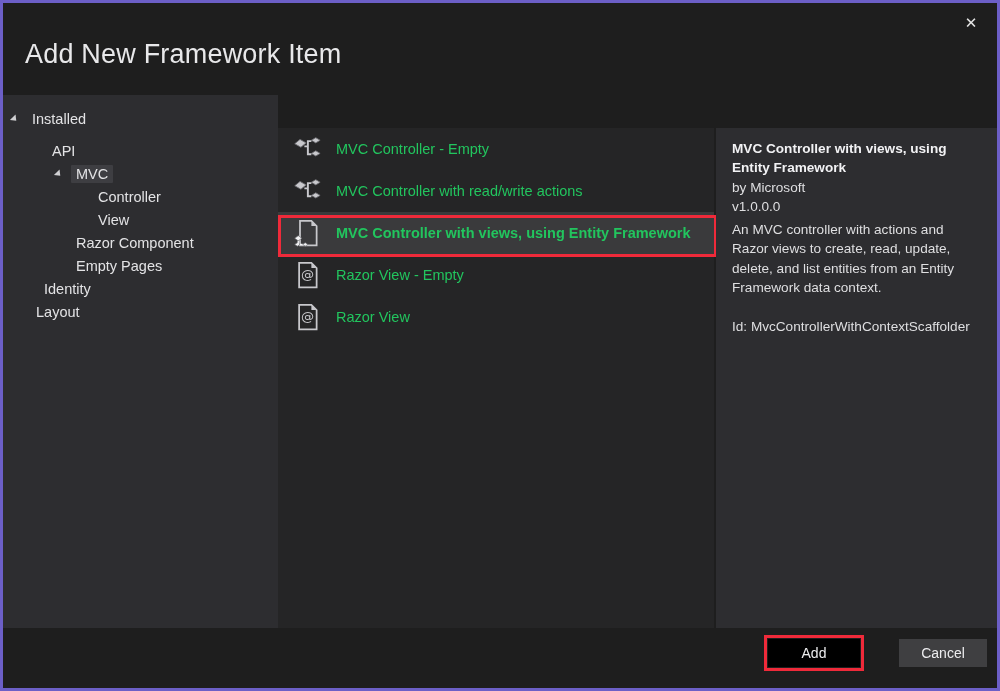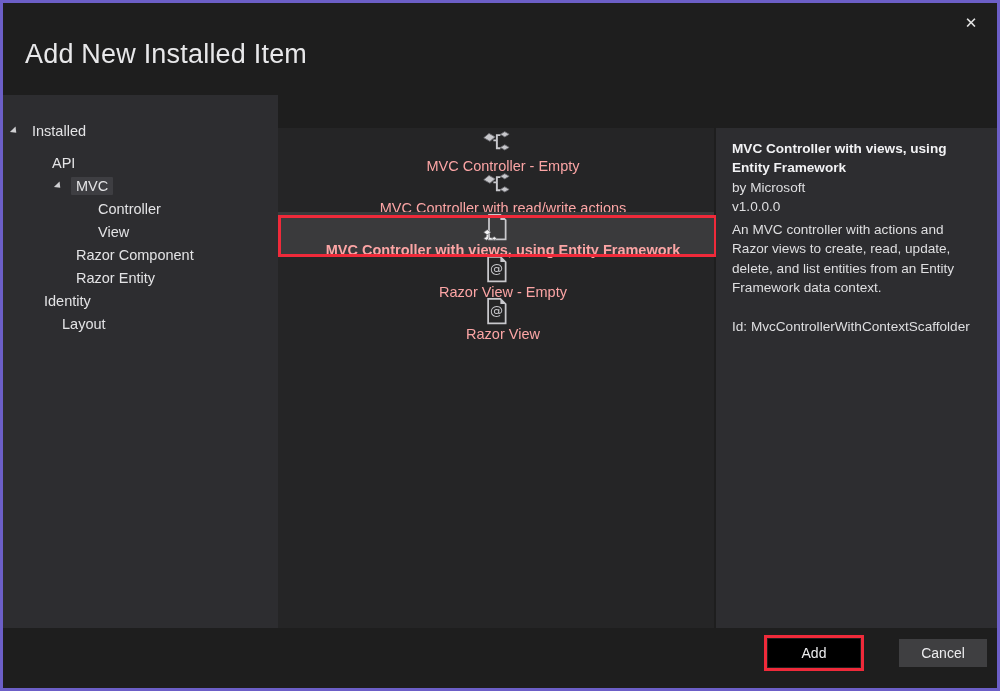--- a/index.html
+++ b/index.html
@@ -36,21 +36,21 @@
     color: #e6e6e6; font-size: 15px; font-weight: 700;
     cursor: pointer; user-select: none;
     font-family: "DejaVu Sans", sans-serif;
   }
 
   
   #sidebar {
     position: absolute; left: 0; top: 92px;
     width: 275px; height: 533px;
     background: #2d2d30;
-    padding-top: 24px;
+    padding-top: 12px;
     overflow: hidden;
   }
   .tree-row {
     position: relative;
     height: 23px;
     display: flex; align-items: center;
     color: #e3e3e5; font-size: 14.5px;
     white-space: nowrap; cursor: pointer;
   }
   .tree-row .tri {
@@ -68,22 +68,22 @@
   #list-panel {
     position: absolute; left: 275px; top: 125px;
     width: 436px; height: 500px;
     background: #252526;
   }
   .list-item {
     position: relative;
     height: 42px;
     display: flex; align-items: center;
     padding-left: 14px;
-    color: #fca5a5; font-size: 14.5px;
-    white-space: nowrap; cursor: pointer; flex-direction: column;
+    color: #22c55e; font-size: 14.5px;
+    white-space: nowrap; cursor: pointer;
   }
   .list-item.selected { background: #3a3a3c; }
   .list-item .li-icon {
     width: 30px; height: 30px;
     margin-right: 14px;
     flex: none;
     display: flex; align-items: center; justify-content: center;
   }
   #selection-annotation {
     position: absolute;
@@ -130,21 +130,21 @@
     border: 3px solid #ef2a3a;
     pointer-events: none;
   }
 </style>
 </head>
 <body>
 
 <div id="dialog">
 
   <div id="titlebar">
-    <div id="page-title">Add New Installed Item</div>
+    <div id="page-title">Add New Framework Item</div>
     <div id="close-btn">✕</div>
   </div>
 
   <div id="sidebar">
       <div class="tree-row" style="margin-bottom: 9px;">
         <span class="tri" style="left: 9px;"></span>
         <span class="tree-label" style="margin-left: 24px;">Installed</span>
       </div>
       <div class="tree-row">
         <span class="tree-label" style="margin-left: 44px;">API</span>
@@ -156,27 +156,27 @@
       <div class="tree-row">
         <span class="tree-label" style="margin-left: 90px;">Controller</span>
       </div>
       <div class="tree-row">
         <span class="tree-label" style="margin-left: 90px;">View</span>
       </div>
       <div class="tree-row">
         <span class="tree-label" style="margin-left: 68px;">Razor Component</span>
       </div>
       <div class="tree-row">
-        <span class="tree-label" style="margin-left: 68px;">Razor Entity</span>
+        <span class="tree-label" style="margin-left: 68px;">Empty Pages</span>
       </div>
       <div class="tree-row">
         <span class="tree-label" style="margin-left: 36px;">Identity</span>
       </div>
       <div class="tree-row">
-        <span class="tree-label" style="margin-left: 54px; text-align: right;">Layout</span>
+        <span class="tree-label" style="margin-left: 28px; text-align: right;">Layout</span>
       </div>
     </div>
 
   <div id="list-panel">
       <div class="list-item">
         <span class="li-icon">
           <svg viewBox="0 0 32 32" width="28" height="28">
             <path d="M2 10 l6-5 7 4 -6 5 z" fill="#c8c8cc" stroke="#6e6e72" stroke-width="1"></path>
             <path d="M21 6 l5-3 5 3 -5 3 z" fill="#c8c8cc" stroke="#6e6e72" stroke-width="1"></path>
             <path d="M21 21 l5-3 5 3 -5 3 z" fill="#c8c8cc" stroke="#6e6e72" stroke-width="1"></path>

